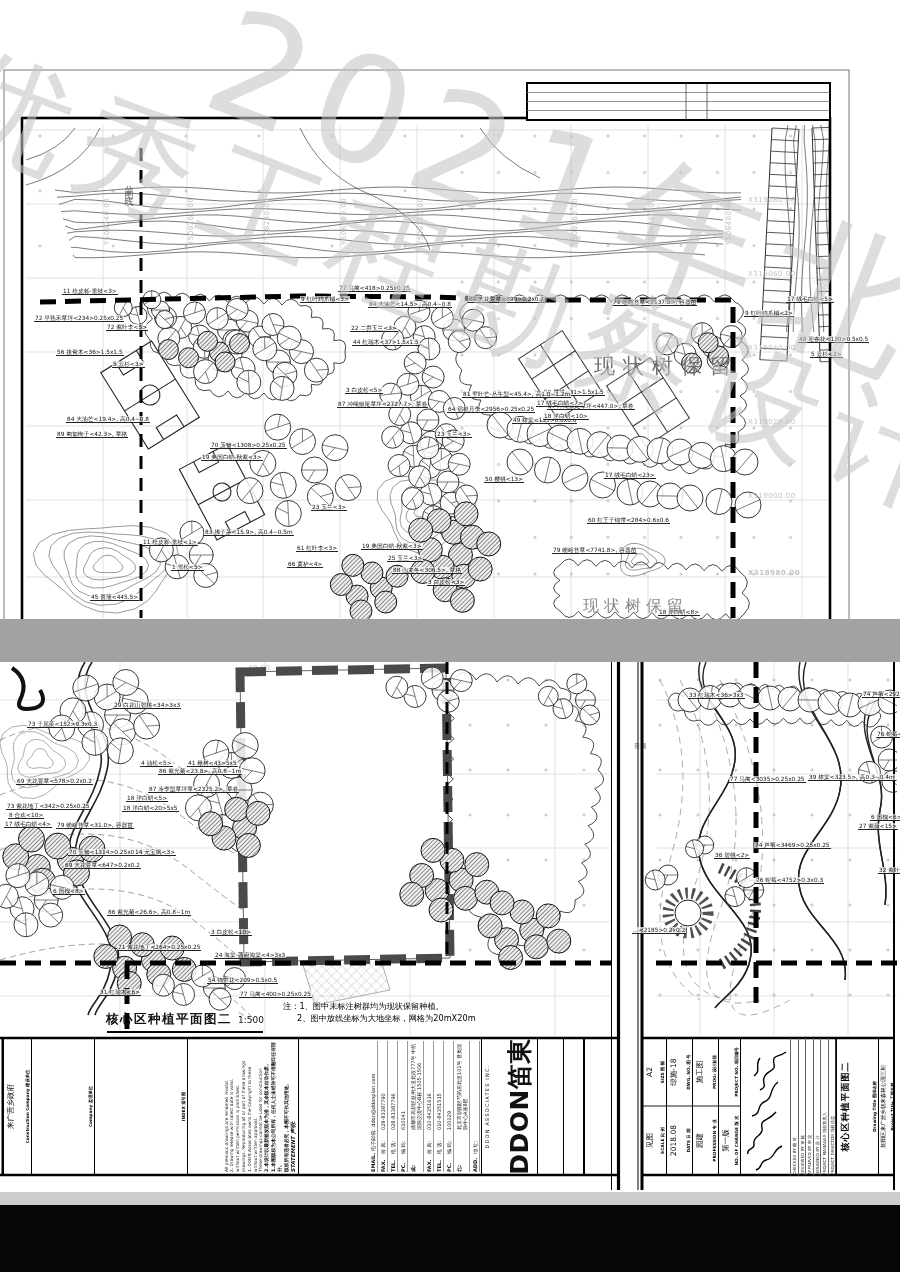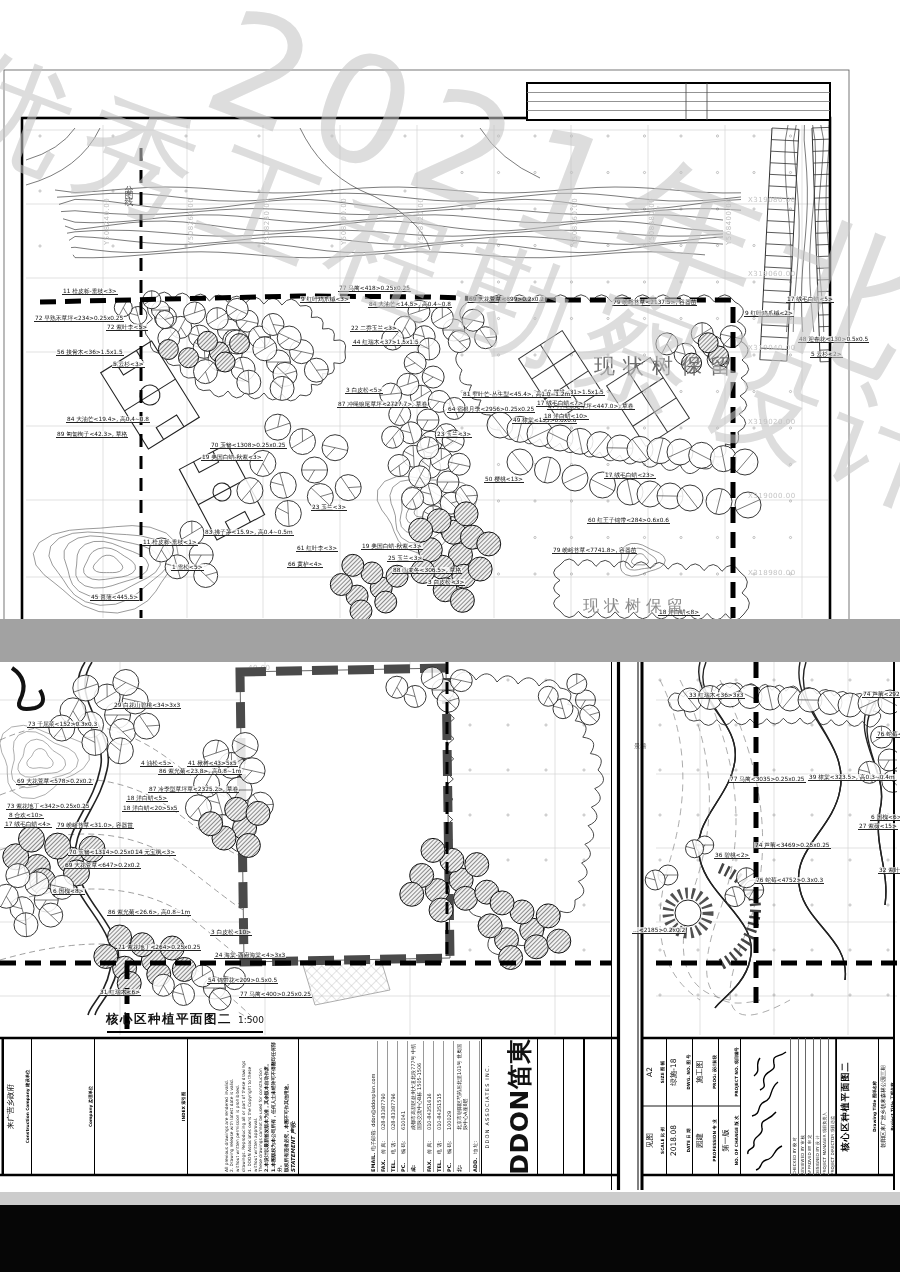--- a/index.html
+++ b/index.html
@@ -1231,21 +1231,21 @@
       <span class="gylabel" style="left: 340px; top: 245px;">Y508300.00</span>
       <span class="gylabel" style="left: 417px; top: 245px;">Y508320.00</span>
       <span class="gylabel" style="left: 571px; top: 245px;">Y508360.00</span>
       <span class="gylabel" style="left: 648px; top: 245px;">Y508380.00</span>
       <span class="gylabel" style="left: 725px; top: 245px;">Y508400.00</span>
       <span class="gxlabel" style="left: 748px; top: 196px;">X319080.00</span>
       <span class="gxlabel" style="left: 748px; top: 270px;">X319060.00</span>
       <span class="gxlabel" style="left: 748px; top: 344px;">X319040.00</span>
       <span class="gxlabel" style="left: 748px; top: 418px;">X319020.00</span>
       <span class="gxlabel" style="left: 748px; top: 492px;">X319000.00</span>
-      <span class="gxlabel" style="left: 748px; top: 569px;">X318980.00</span>
+      <span class="gxlabel" style="left: 748px; top: 569px; font-weight: bold;">X318980.00</span>
     </div>
   <div class="laylabels" id="lab-bl">
       <span class="plabel" style="left: 113px; top: 702px;">29 白花山碧桃&lt;34&gt;3x3</span>
       <span class="plabel" style="left: 27px; top: 721px;">73 千屈菜&lt;152&gt;0.3x0.3</span>
       <span class="plabel" style="left: 16px; top: 778px;">69 大花萱草&lt;578&gt;0.2x0.2</span>
       <span class="plabel" style="left: 140px; top: 760px;">4 油松&lt;5&gt;</span>
       <span class="plabel" style="left: 187px; top: 760px;">41 楸树&lt;43&gt;5x5</span>
       <span class="plabel" style="left: 158px; top: 768px;">86 紫光菊&lt;23.8&gt;, 高0.8~1m</span>
       <span class="plabel" style="left: 148px; top: 786px;">87 冷季型草坪草&lt;2325.2&gt;, 草卷</span>
       <span class="plabel" style="left: 126px; top: 795px;">18 洋白蜡&lt;5&gt;</span>
@@ -1280,20 +1280,24 @@
       <span class="plabel" style="left: 878px; top: 867px;">32 紫叶李&lt;5&gt;</span>
       <span class="plabel" style="left: 632px; top: 927px;">…&lt;2185&gt;0.2x0.2</span>
     </div>
 
   <div class="preserve" style="left:594px;top:352px;">现状树保留</div>
   <div class="preserve2" style="left:583px;top:596px;">现状树保留</div>
   <div class="divlabel" style="left:122px;top:178px;">分图线</div>
   <div class="gxlabel" style="left:248px;top:664px;">40.00</div>
   <div class="gxlabel" style="left:634px;top:742px;color:#555;font-size:6px;">景墙</div>
 
+  <div class="blnotes">
+    <div><span>注：</span><span>1、图中未标注树群均为现状保留种植。</span></div>
+    <div class="n2">2、图中放线坐标为大地坐标，网格为20mX20m</div>
+  </div>
 
   <div class="bltitle">
     <span class="t">核心区种植平面图二</span><span class="s">1:500</span>
   </div>
 
   <div class="tb" style="left:3px;top:1038px;width:28px;height:137px;">
     <div class="vin" style="width:137px;height:28px;transform:rotate(-90deg) translate(-137px,0);">
       <span class="vhdr"><i>Construction Company</i> <i>建设单位</i></span>
       <span class="vval">来广营乡政府</span>
     </div>

